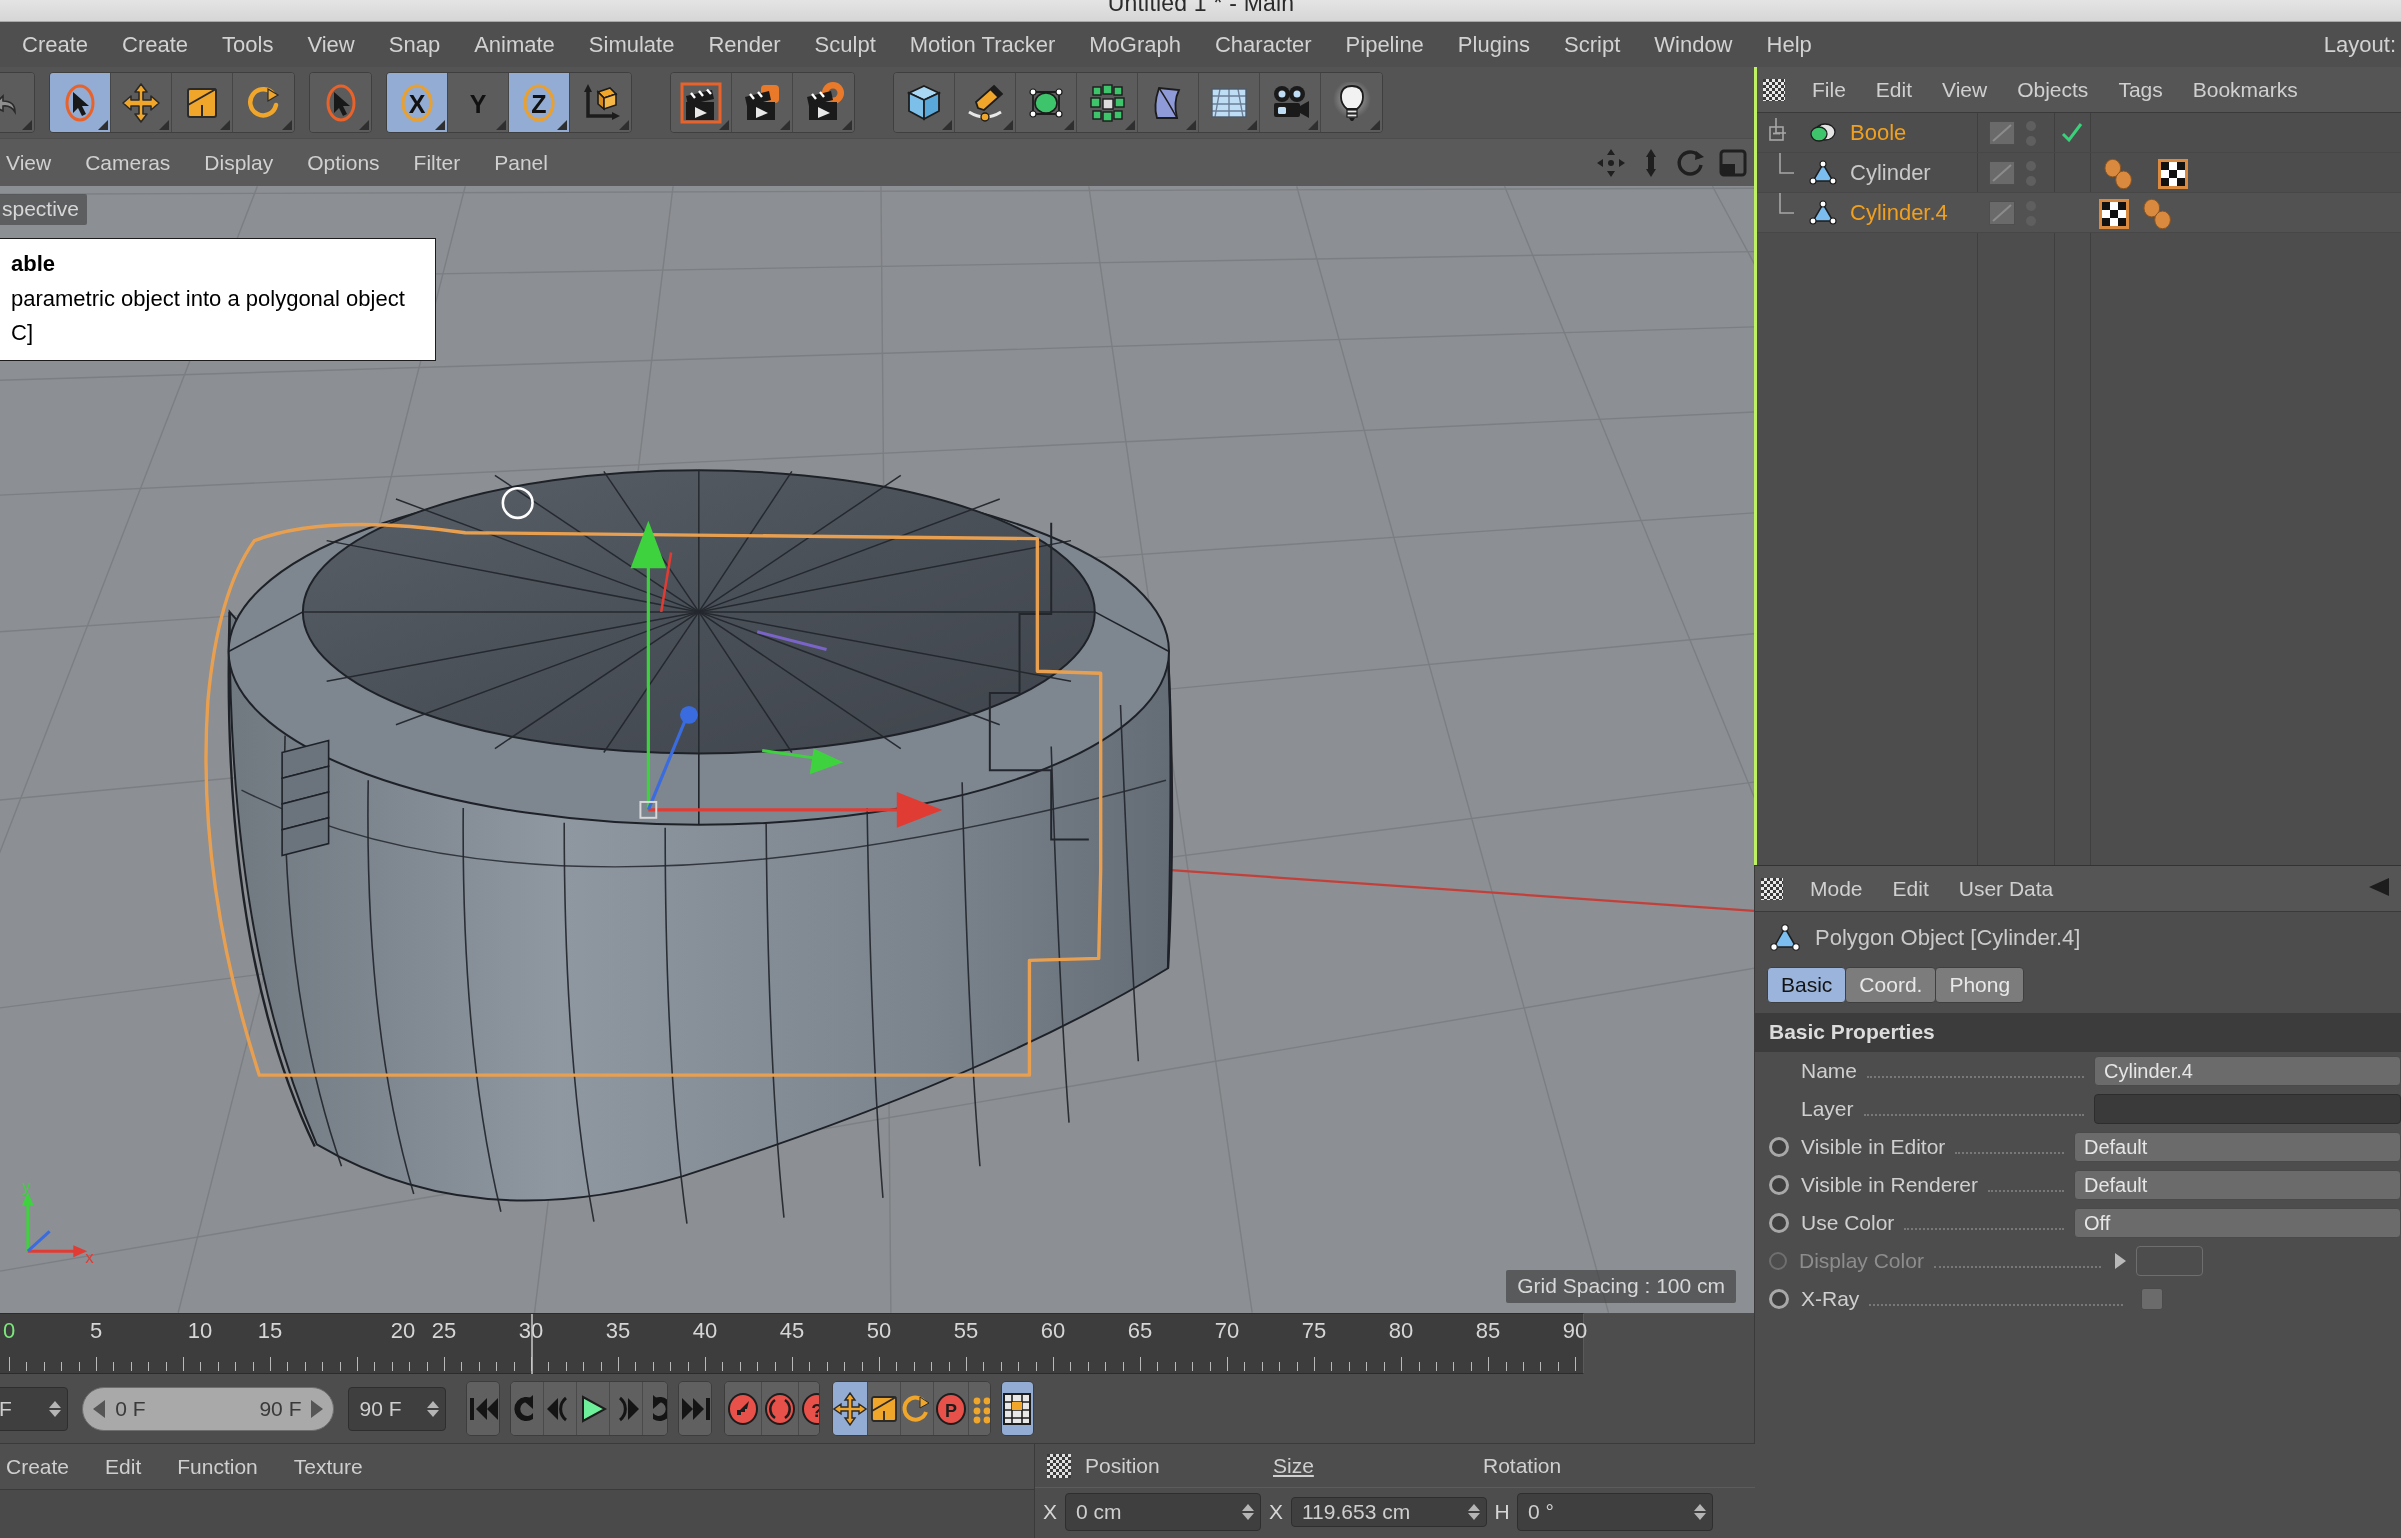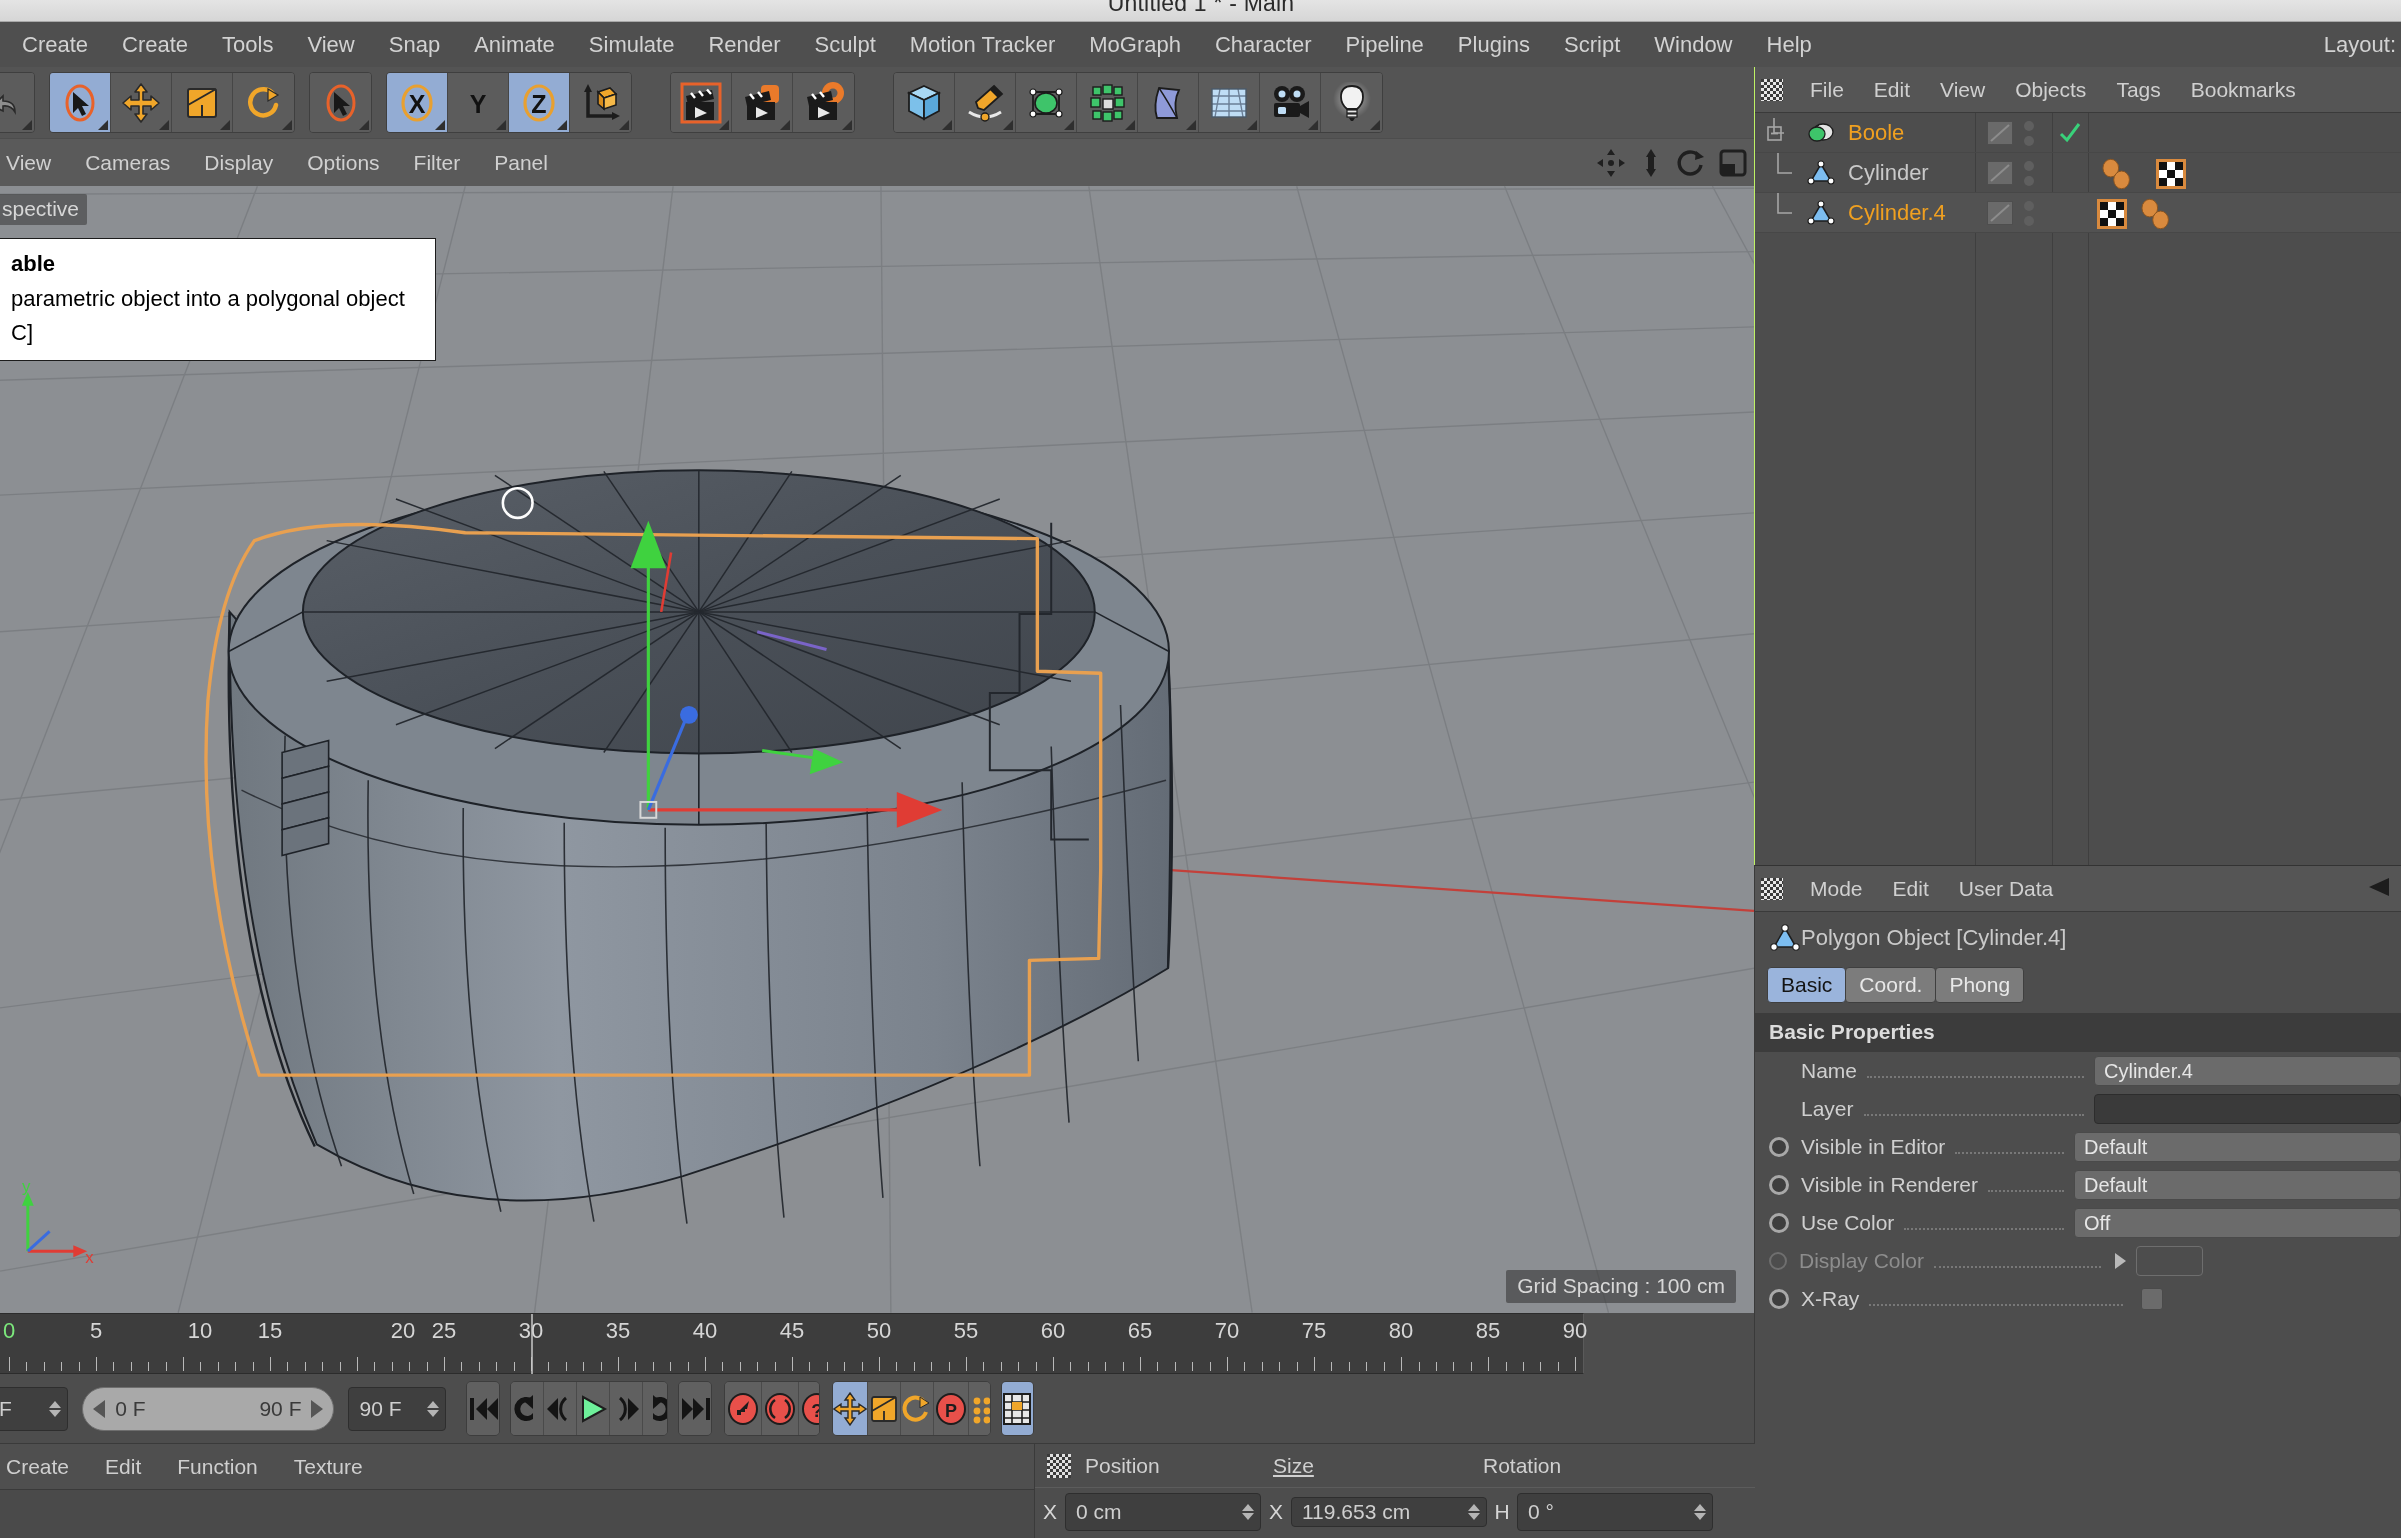--- a/index.html
+++ b/index.html
@@ -165,21 +165,21 @@
     width: 24px; height: 24px; margin-right: 14px; margin-left: 4px; flex: none;
     background-image:
       linear-gradient(45deg, #e0e0e0 25%, transparent 25%, transparent 75%, #e0e0e0 75%),
       linear-gradient(45deg, #e0e0e0 25%, #3a3a3a 25%, #3a3a3a 75%, #e0e0e0 75%);
     background-size: 6px 6px; background-position: 0 0, 3px 3px;
   }
 
   
   .objpanel {
     position: absolute; left: 1754px; top: 67px; width: 647px; height: 798px;
-    background: #4a4a4a; border-left: 1px solid #bef264;
+    background: #4a4a4a; border-left: 3px solid #bef264;
   }
   .panel-menubar {
     display: flex; align-items: center; height: 46px; background: #555; border-bottom: 1px solid #3a3a3a;
     padding-left: 6px;
   }
   .panel-menubar .mi { font-size: 21px; color: #d0d0d0; padding: 0 15px; }
   .objcols {
     position: relative; height: 752px; background: #4d4d4d;
   }
   .objrow {
@@ -191,21 +191,21 @@
   .objrow .oname { font-size: 22px; color: #c9c9c9; margin-left: 12px; white-space: nowrap; }
   .objrow .oname.sel { color: #f0a020; }
   .colsep { position: absolute; top: 0; width: 1px; height: 752px; background: #3f3f3f; }
   .vdot { width: 10px; height: 10px; border-radius: 50%; background: #5f5f5f; }
 
   
   .attrpanel {
     position: absolute; left: 1754px; top: 865px; width: 647px; height: 578px;
     background: #4d4d4d; border-left: 1px solid #3a3a3a; border-top: 1px solid #333;
   }
-  .attr-title { display: flex; align-items: center; height: 51px; padding-left: 14px; gap: 0; }
+  .attr-title { display: flex; align-items: center; height: 51px; padding-left: 14px; gap: 14px; }
   .attr-title span { font-size: 22px; color: #cacaca; }
   .attr-tabs { display: flex; align-items: center; padding-left: 12px; gap: 0; height: 44px; }
   .atab {
     font-size: 21px; padding: 5px 13px; color: #e8e8e8; background: #7c7c7c;
     border: 1px solid #3f3f3f; border-radius: 4px; margin-right: -1px;
   }
   .atab.active { background: #9ab4dc; color: #141414; }
   .attr-section {
     background: #3c3c3c; font-size: 21px; font-weight: bold; color: #dcdcdc;
     padding: 7px 0 8px 14px; margin-top: 6px;

